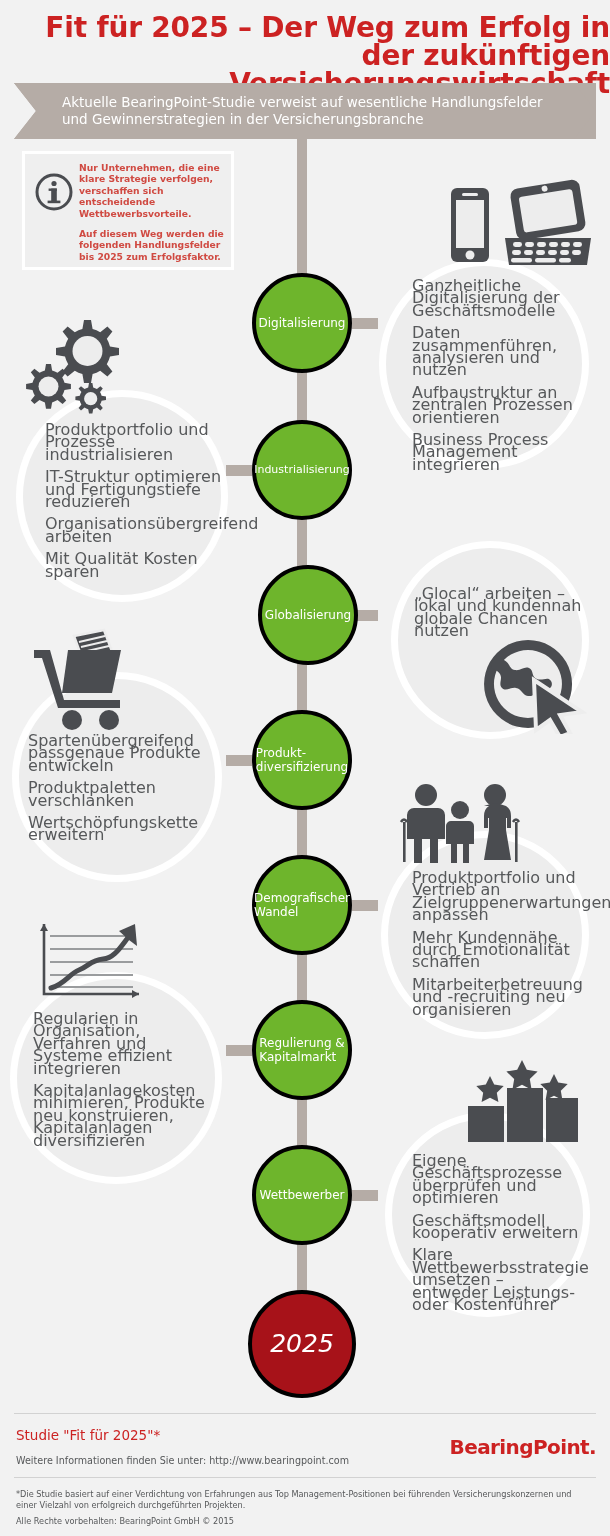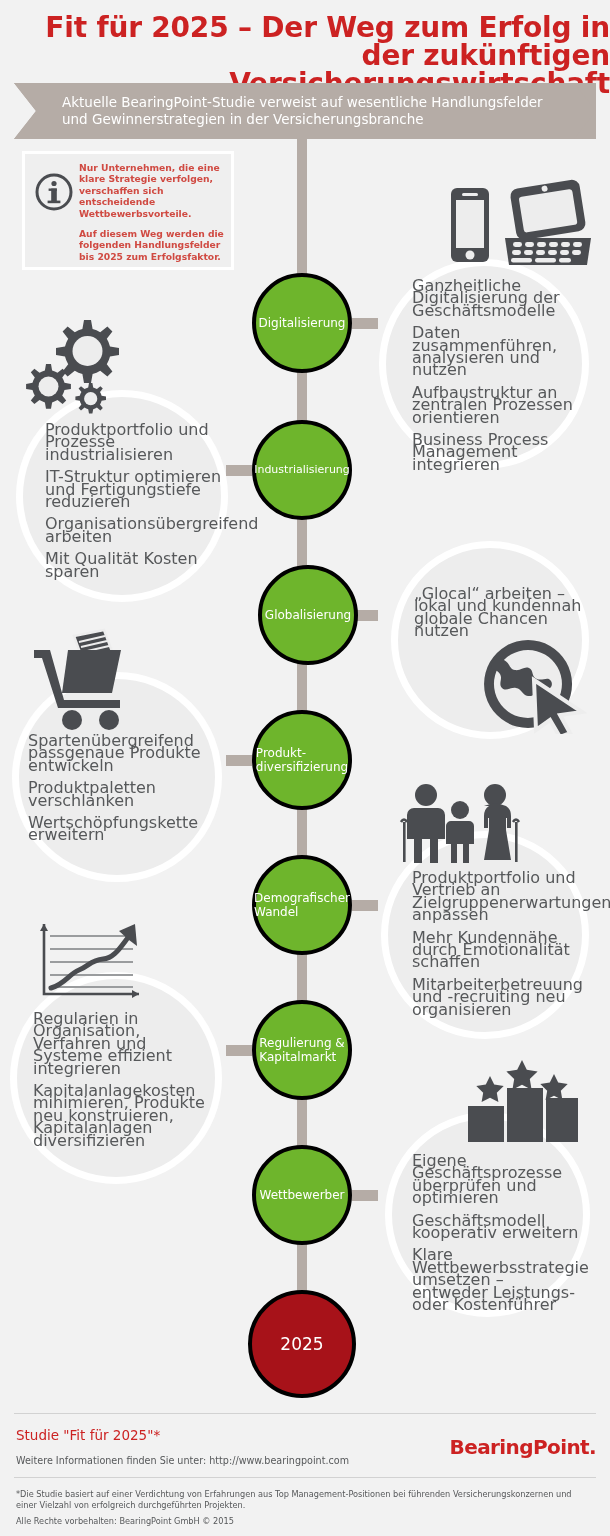--- a/index.html
+++ b/index.html
@@ -109,21 +109,22 @@
     align-items: center;
     justify-content: center;
     color: #ffffff;
     font-size: 12px;
     line-height: 14px;
     z-index: 5;
   }
   .node.final {
     background: #a71219;
     width: 108px; height: 108px;
-    font-size: 17px;
+    font-size: 25px;
+    font-style: italic;
   }
 
   
   .stub {
     position: absolute;
     width: 26px; height: 11px;
     background: #b5aca6;
     z-index: 4;
   }
 

